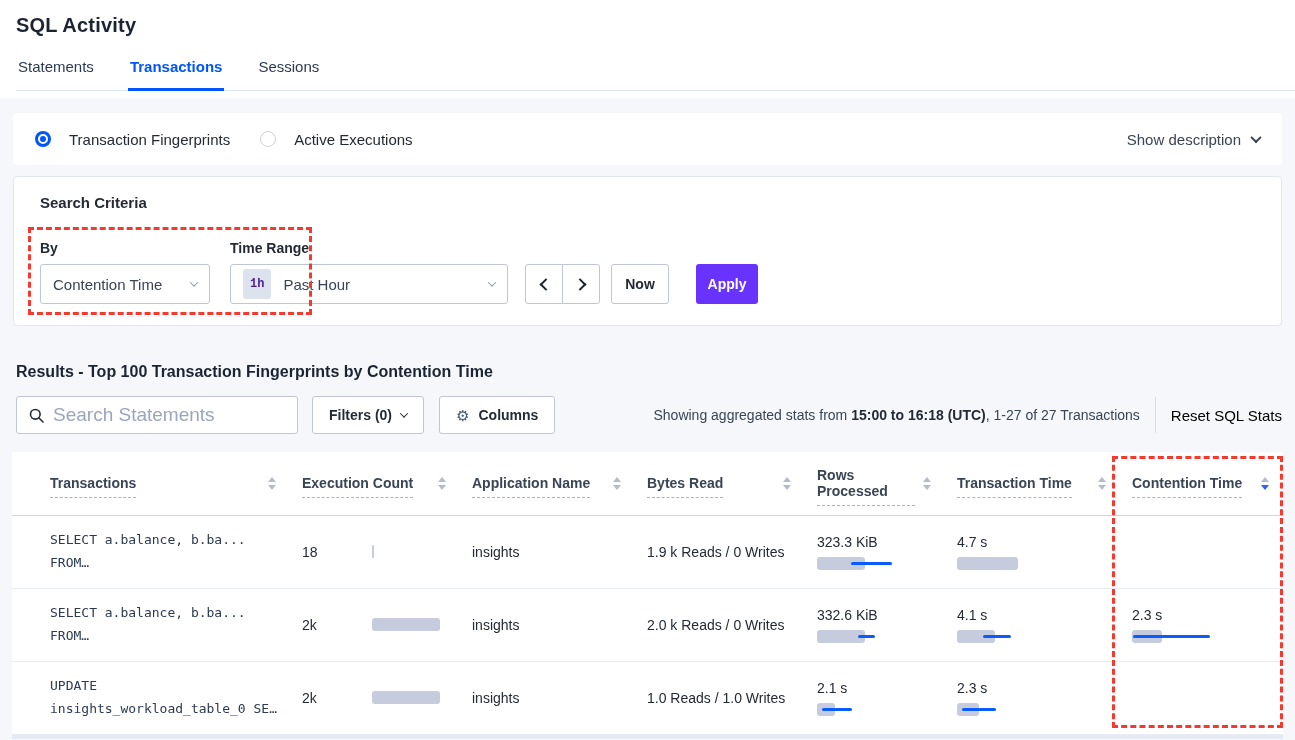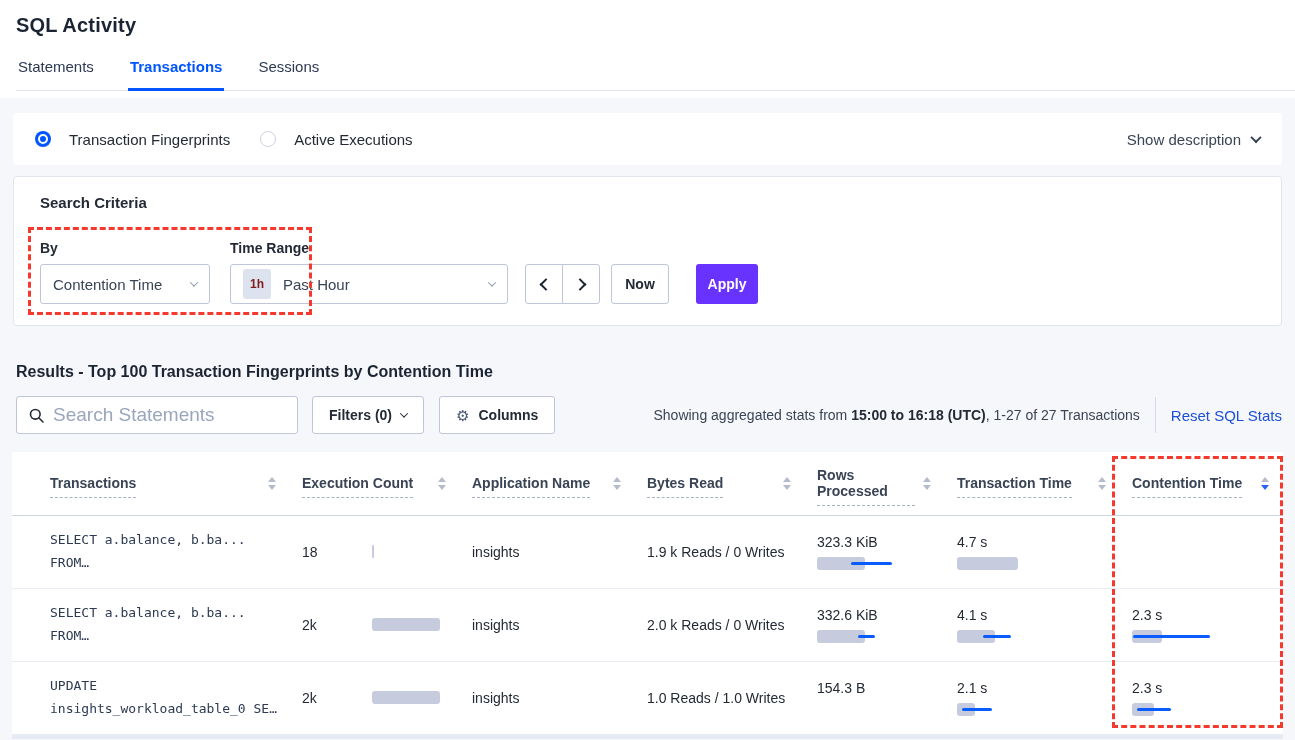--- a/index.html
+++ b/index.html
@@ -30,22 +30,22 @@
     padding:17px 26px;height:150px}
   .criteria-title{font-size:15px;font-weight:700;margin-bottom:29px}
   .controls{display:flex;align-items:flex-end}
   .fgroup{display:flex;flex-direction:column}
   .flabel{font-size:14px;font-weight:700;color:#242a35;margin-bottom:8px}
   .select{height:40px;border:1px solid #c0c6d9;border-radius:3px;background:#fff;
     display:flex;align-items:center;padding:0 12px;font-size:15px;color:#394455;cursor:pointer}
   .select .chev{margin-left:auto}
   .w-top{width:72px}.w-by{width:170px}.w-time{width:278px}
   .g-top{margin-right:18px}.g-by{margin-right:20px}.g-time{margin-right:17px}
-  .time-badge{background:#dde3ee;border-radius:3px;font-size:12px;font-weight:700;color:#7f1d1d;
-    padding:8px 7px;margin-right:12px;font-family:Liberation Sans, sans-serif}
+  .time-badge{background:#dde3ee;border-radius:3px;font-size:12px;font-weight:700;color:#4c1d95;
+    padding:8px 7px;margin-right:12px;font-family:Liberation Mono, monospace}
   .prevnext{display:flex;margin-right:11px}
   .nav-btn{width:38px;height:40px;background:#fff;border:1px solid #c0c6d9;display:flex;
     align-items:center;justify-content:center;cursor:pointer}
   .nav-btn:first-child{border-radius:3px 0 0 3px}
   .nav-btn:last-child{border-radius:0 3px 3px 0;margin-left:-1px}
   .ang{width:9px;height:9px;border-left:2.5px solid #1b2432;border-bottom:2.5px solid #1b2432}
   .ang.left{transform:rotate(45deg) translate(1px,-1px)}
   .ang.right{transform:rotate(225deg) translate(1px,-1px)}
   .now-btn{width:58px;height:40px;border:1px solid #c0c6d9;border-radius:3px;background:#fff;
     font-weight:700;font-size:14px;color:#242a35;margin-right:27px;cursor:pointer;font-family:inherit}
@@ -62,21 +62,21 @@
     display:flex;align-items:center;padding:0 12px;gap:9px;margin-right:14px}
   .search-box input{border:none;outline:none;font-size:19px;width:100%;color:#394455;font-family:inherit;background:transparent}
   .search-box input::placeholder{color:#9aa6bd}
   .tool-btn{height:38px;border:1px solid #c0c6d9;border-radius:3px;background:#fff;display:flex;
     align-items:center;gap:9px;padding:0 16px;font-size:14px;font-weight:700;color:#242a35;
     margin-right:15px;cursor:pointer;font-family:inherit}
   .gear{font-size:15px;color:#475872;font-weight:400;line-height:1}
   .stats{margin-left:auto;font-size:14px;color:#394455;display:flex;align-items:flex-start;white-space:pre}
   .stats b{font-weight:700;color:#242a35}
   .vdiv{width:1px;height:36px;background:#d6dbe7;margin:0 15px}
-  .reset-link{color:#1d4ed8;font-size:15px;cursor:pointer}
+  .reset-link{color:#000000;font-size:15px;cursor:pointer}
   
   .tablecard{margin:18px 12px 0;background:#fff;height:287px;overflow:hidden}
   .grid{display:grid;grid-template-columns:278px 170px 175px 170px 140px 175px 1fr}
   .thead{height:64px;border-bottom:1px solid #d0d6e1;align-items:center}
   .th{display:flex;align-items:center;justify-content:space-between;padding:0 14px 0 12px;
     font-size:14px;font-weight:700;color:#394455;cursor:pointer}
   .th:first-child{padding-left:38px}
   .th-label{border-bottom:1px dashed #a7b1c7;padding-bottom:6px;margin-top:6px}
   .sort{display:flex;flex-direction:column;gap:3px;flex:0 0 auto;margin-left:8px}
   .tri-up{width:0;height:0;border-left:4px solid transparent;border-right:4px solid transparent;border-bottom:5px solid #b4bccc}
@@ -301,24 +301,20 @@
     </div>
     <div class="td td-exec">
       <span>2k</span>
       <span class="hbar">
           <span class="bar-gray" style="width: 68px;"></span>
         </span>
     </div>
     <div class="td">insights</div>
     <div class="td">1.0 Reads / 1.0 Writes</div>
     <div class="td metric">
-      <div class="metric-value">154.3 B</div>
-      <div class="hbar"></div>
-    </div>
-    <div class="td metric">
       <div class="metric-value">2.1 s</div>
       <div class="hbar">
           <span class="bar-gray" style="width: 18px;"></span>
           <span class="bar-blue" style="left: 5px; width: 30px;"></span>
         </div>
     </div>
     <div class="td metric">
       <div class="metric-value">2.3 s</div>
       <div class="hbar">
           <span class="bar-gray" style="width: 22px;"></span>

